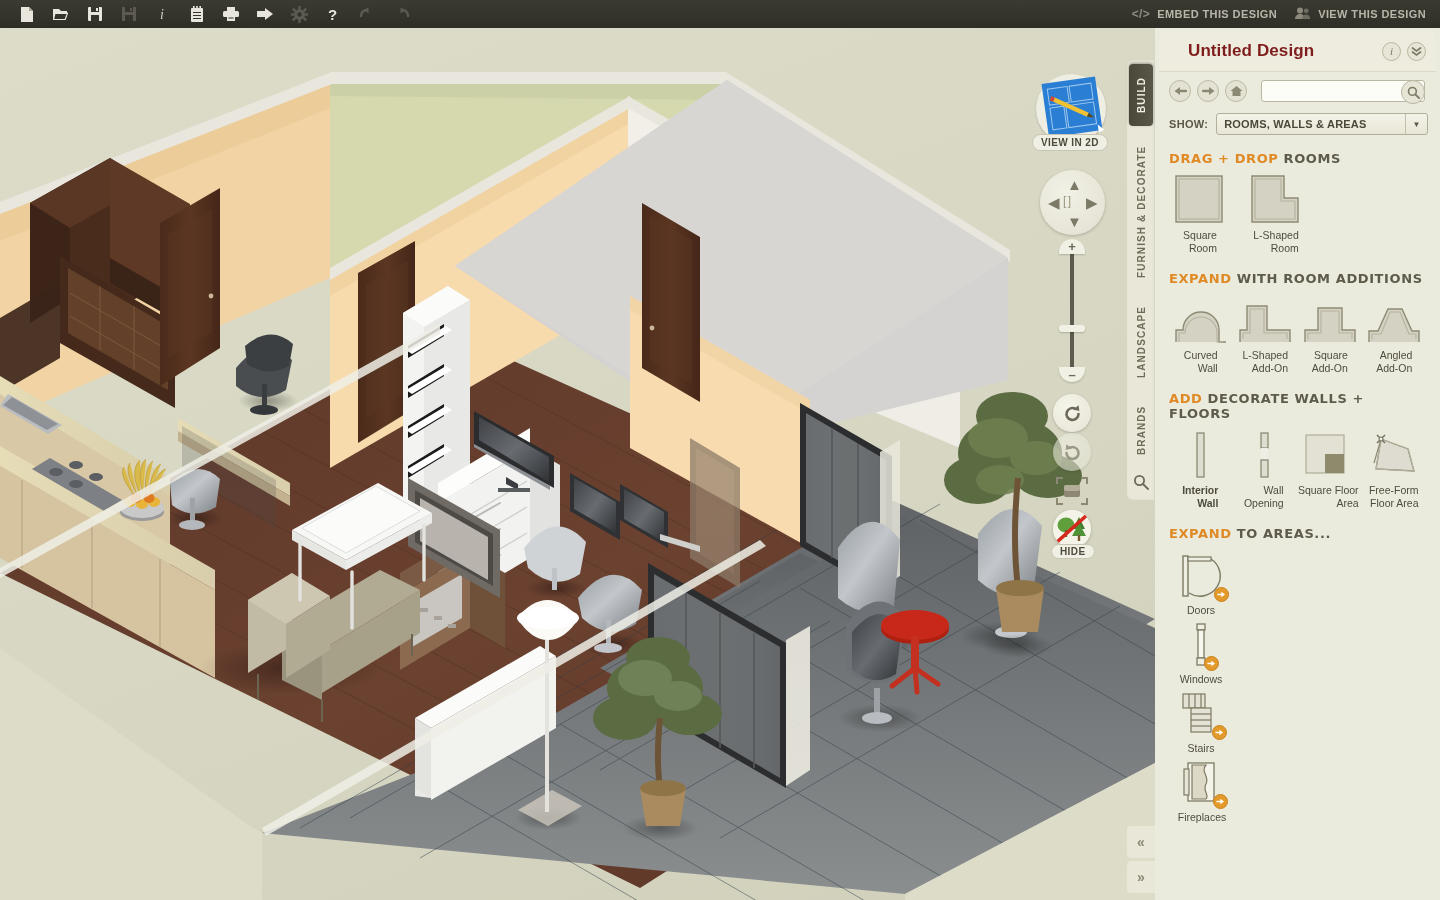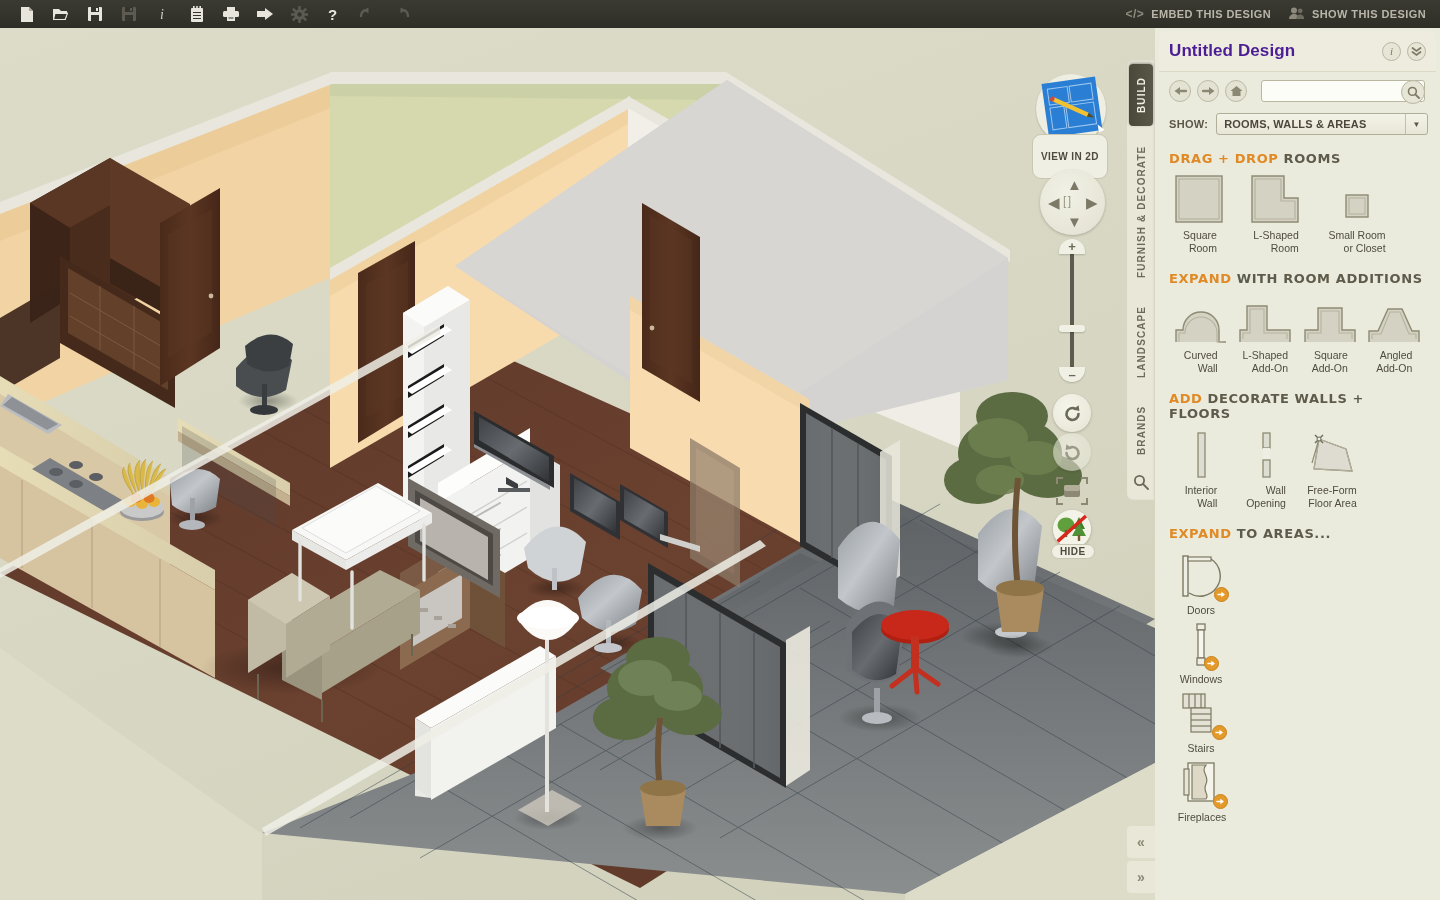--- a/index.html
+++ b/index.html
@@ -75,21 +75,21 @@
     box-shadow: 0 1px 2px rgba(0,0,0,.2);
   }
   .view2d .plan {
     position: absolute; left: 7px; top: 4px; width: 58px; height: 58px;
     transform: rotate(-8deg);
   }
   .view2d-label {
     position: absolute; left: 1032px; top: 106px;
     background: #f0efe3; border: 1px solid #c8c6b2; border-radius: 9px;
     font-size: 10px; font-weight: bold; color: #4e4b3e; letter-spacing: .4px;
-    padding: 16px 8px; cursor: pointer;
+    padding: 2px 8px; cursor: pointer;
   }
 
   .pad {
     position: absolute; left: 1040px; top: 142px; width: 65px; height: 65px;
     border-radius: 50%;
     background: radial-gradient(circle at 40% 35%, #f2f1e6 0%, #e6e5d7 70%, #dcdbcb 100%);
     box-shadow: 0 1px 3px rgba(0,0,0,.22);
   }
   .pad .ar { position: absolute; color: #7c7967; font-size: 15px; line-height: 1; cursor: pointer; }
   .pad .up { left: 27px; top: 7px; }
@@ -165,21 +165,21 @@
     position: absolute; left: 1155px; top: 28px; width: 285px; height: 872px;
     background: #eaeadd;
   }
   .rp-title {
     position: relative; height: 40px; margin: 3px 4px 0 4px;
     background: #edecdf; border-radius: 7px 7px 0 0;
     display: flex; align-items: center; padding: 0 10px;
     box-shadow: 0 1px 0 #dad9c6;
   }
   .rp-title h1 {
-    font-size: 17px; font-weight: bold; color: #4c1d95; letter-spacing: .1px;
+    font-size: 17px; font-weight: bold; color: #7f1d1d; letter-spacing: .1px; margin-left: 19px;
   }
   .rp-title .acts { margin-left: auto; display: flex; gap: 6px; }
   .circ-btn {
     width: 19px; height: 19px; border-radius: 50%;
     border: 1px solid #b9b7a1; background: #e6e5d6;
     display: flex; align-items: center; justify-content: center;
     font-size: 11px; color: #7d7a67; cursor: pointer;
   }
   .rp-nav {
     display: flex; align-items: center; gap: 6px; padding: 9px 12px 0 14px;
@@ -369,21 +369,21 @@
       </div>
       <div class="tr-item">
         <span>
           <svg width="16" height="13" viewBox="0 0 16 13">
               <circle cx="5" cy="3.6" r="3" fill="#8d8a7d"></circle>
               <path d="M0 12c0-3 2.3-5 5-5s5 2 5 5z" fill="#8d8a7d"></path>
               <circle cx="11.2" cy="3.8" r="2.4" fill="#6e6b60"></circle>
               <path d="M7.2 12c0-2.6 1.8-4.4 4-4.4s4 1.8 4 4.4z" fill="#6e6b60"></path>
             </svg>
         </span>
-        <span>SHOW THIS DESIGN</span>
+        <span>VIEW THIS DESIGN</span>
       </div>
     </div>
   </div>
 
   <div class="tabbar-wrap"></div>
   <div class="tabstrip">
     <div class="doc-tab">MARINA</div>
     <div class="tab-plus">+</div>
   </div>
 
@@ -1045,29 +1045,20 @@
         </div>
         <div class="cell" style="width:62px;">
           <div class="art">
             <svg width="52" height="50" viewBox="0 0 52 50">
                 <path d="M2 2 H34 V24 H48 V48 H2 Z" fill="#d4d3c3" stroke="#8e8b74" stroke-width="1.4"></path>
                 <path d="M5 5 H31 V27 H45 V45 H5 Z" fill="none" stroke="#b5b2a0" stroke-width="1.2"></path>
               </svg>
           </div>
           <div class="cap">L-Shaped<br>Room</div>
         </div>
-        <div class="cell" style="width:72px;">
-          <div class="art">
-            <svg width="34" height="50" viewBox="0 0 34 50">
-                <rect x="6" y="21" width="22" height="22" fill="#d4d3c3" stroke="#8e8b74" stroke-width="1.4"></rect>
-                <rect x="9" y="24" width="16" height="16" fill="none" stroke="#b5b2a0" stroke-width="1.1"></rect>
-              </svg>
-          </div>
-          <div class="cap">Small Room<br>or Closet</div>
-        </div>
       </div>
     </div>
 
     <div class="sect">
       <h2>
         <span class="hl">EXPAND</span>
         <span>WITH ROOM ADDITIONS</span>
       </h2>
       <div class="row" style="gap:1px;">
         <div class="cell" style="width:64px;">
@@ -1108,37 +1099,46 @@
         </div>
       </div>
     </div>
 
     <div class="sect">
       <h2>
         <span class="hl">ADD</span>
         <span>DECORATE WALLS + FLOORS</span>
       </h2>
       <div class="row" style="gap:1px;">
-        <div class="cell" style="width:64px;">
+        <div class="cell" style="width:64px;font-weight:bold;">
           <div class="art">
             <svg width="20" height="48" viewBox="0 0 20 48">
                 <rect x="7" y="2" width="7" height="44" fill="#ddddd1" stroke="#8e8b74" stroke-width="1.3"></rect>
               </svg>
           </div>
           <div class="cap">Interior<br>Wall</div>
         </div>
         <div class="cell" style="width:64px;">
           <div class="art">
             <svg width="20" height="48" viewBox="0 0 20 48">
                 <rect x="7" y="2" width="7" height="15" fill="#ddddd1" stroke="#8e8b74" stroke-width="1.3"></rect>
                 <rect x="7" y="17" width="7" height="12" fill="#eeeee5" stroke="none"></rect>
                 <rect x="7" y="29" width="7" height="17" fill="#ddddd1" stroke="#8e8b74" stroke-width="1.3"></rect>
               </svg>
           </div>
           <div class="cap">Wall<br>Opening</div>
+        </div>
+        <div class="cell" style="width:66px;">
+          <div class="art">
+            <svg width="48" height="46" viewBox="0 0 48 46">
+                <rect x="2" y="2" width="38" height="38" fill="#e2e1d4" stroke="#b0ad97" stroke-width="1.2"></rect>
+                <rect x="21" y="21" width="19" height="19" fill="#8e8b6c"></rect>
+              </svg>
+          </div>
+          <div class="cap">Square Floor<br>Area</div>
         </div>
         <div class="cell" style="width:66px;">
           <div class="art">
             <svg width="52" height="48" viewBox="0 0 52 48">
               <polygon points="13,8 40,18 46,40 8,38" fill="#dedcd0" stroke="#8e8b74" stroke-width="1.3"></polygon>
               <polygon points="13,8 40,18 46,40 8,38" fill="none" stroke="#b5b2a0" stroke-width="1"></polygon>
               <path d="M13,8 L6,32" stroke="#8e8b74" stroke-width="1.2" fill="none"></path>
               <g stroke="#6f6c58" stroke-width="1.4">
                   <path d="M9 4 L17 12"></path>
                   <path d="M17 4 L9 12"></path>

